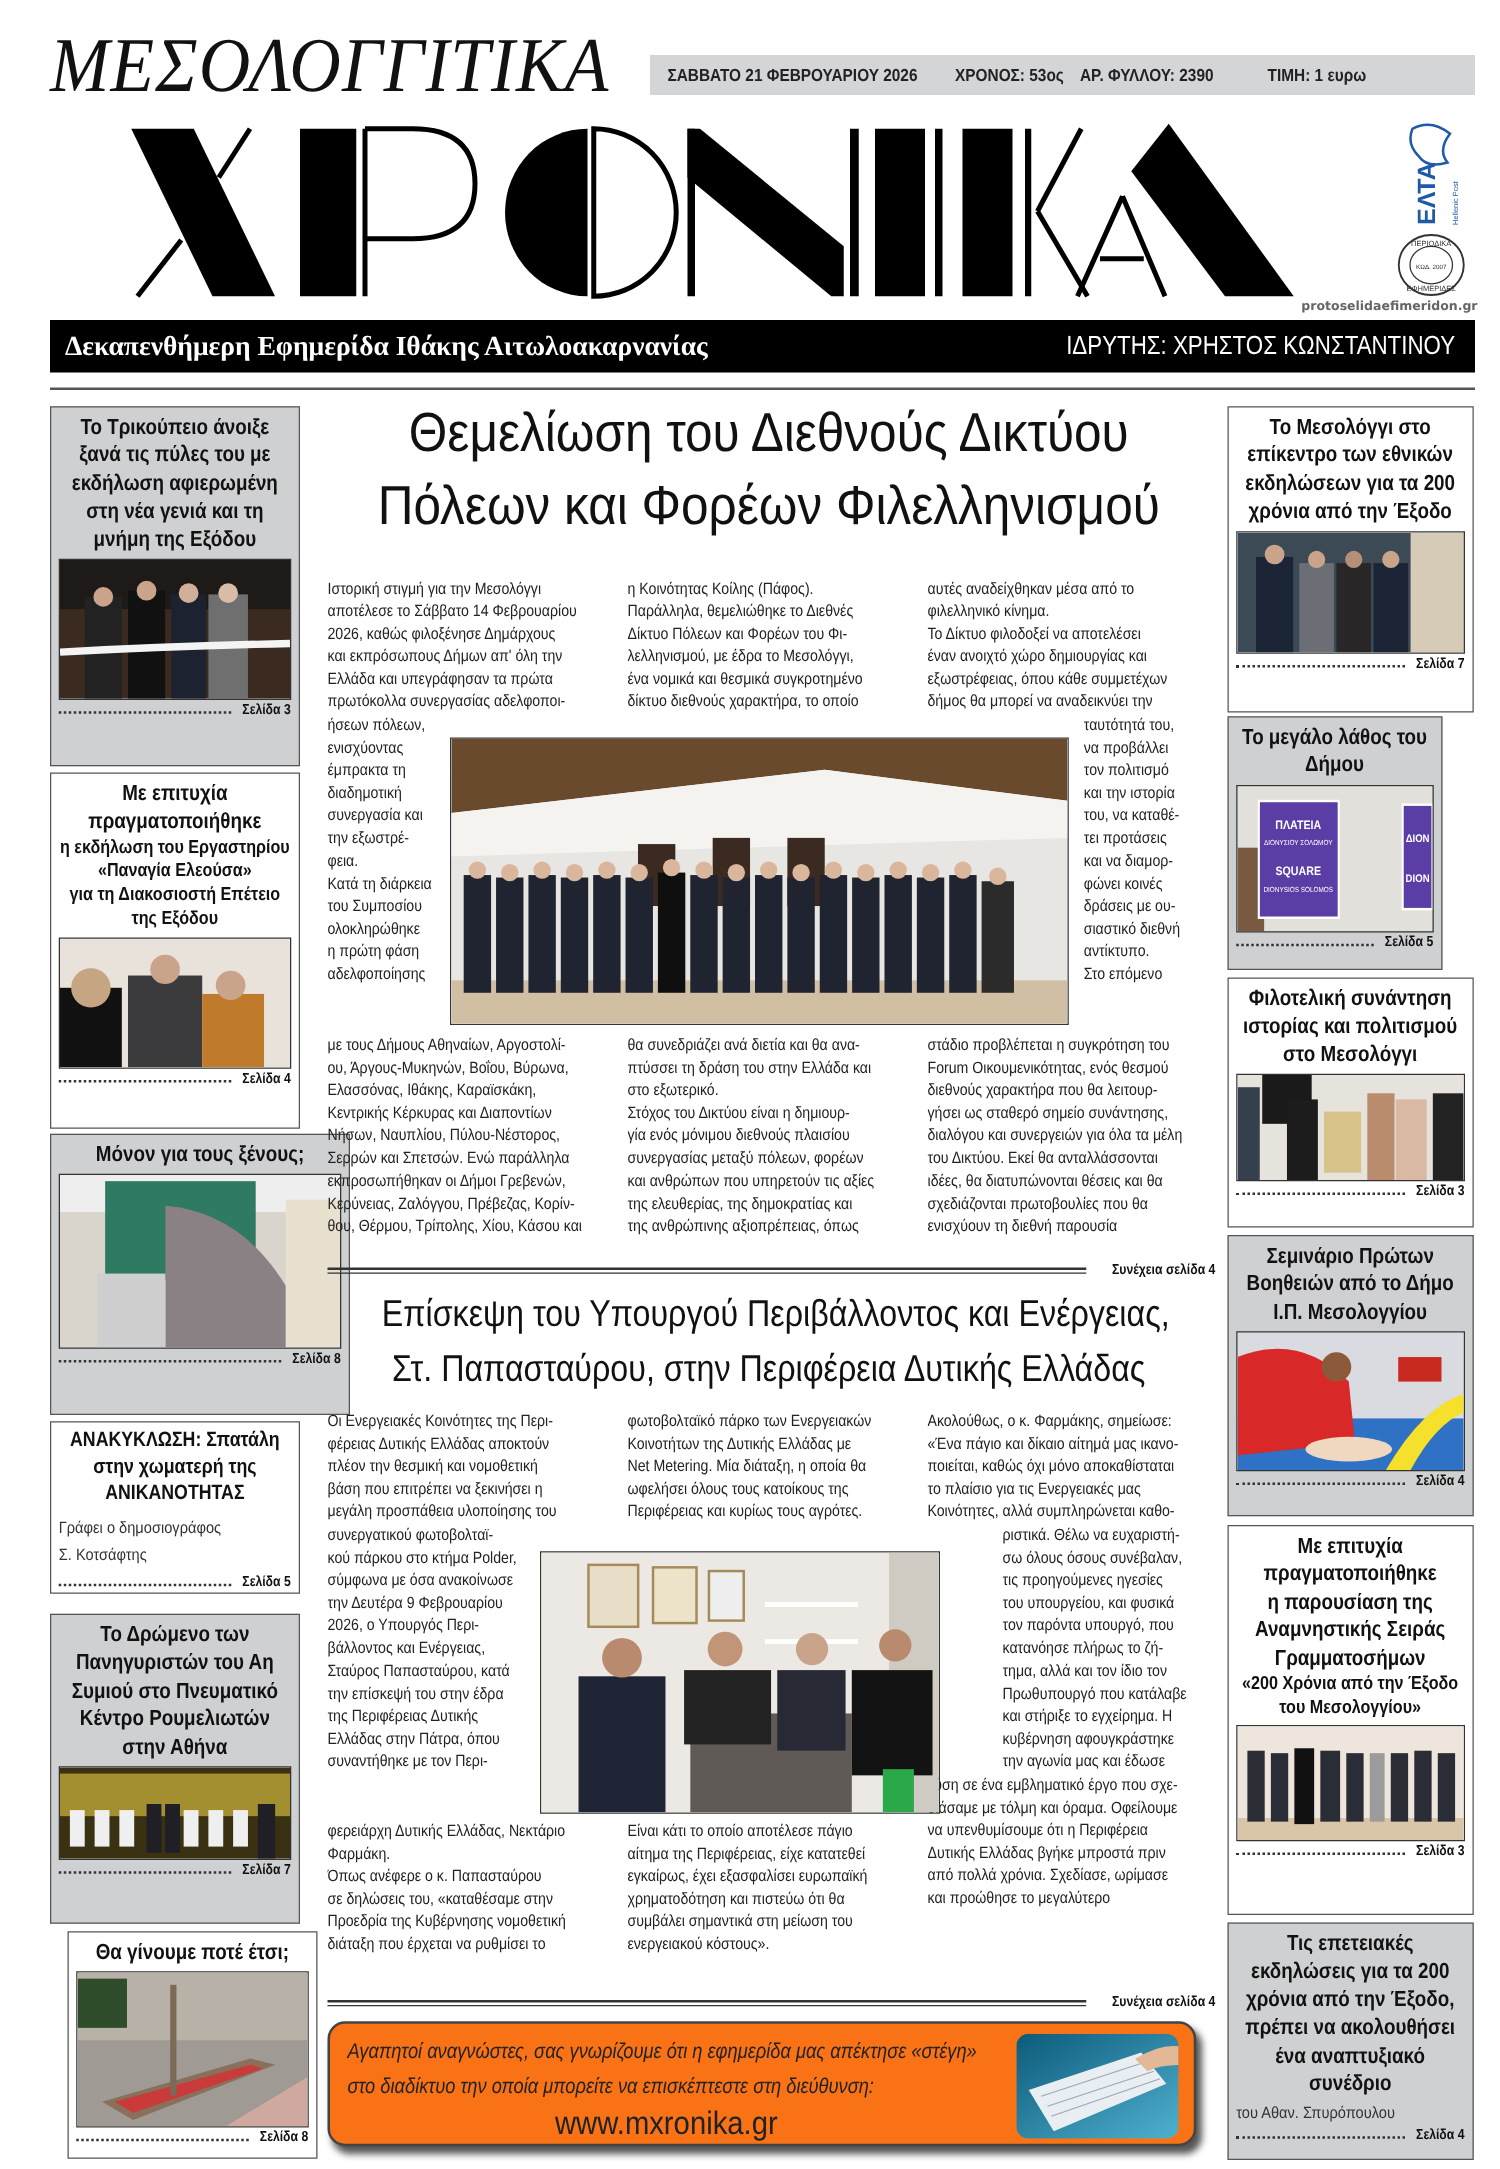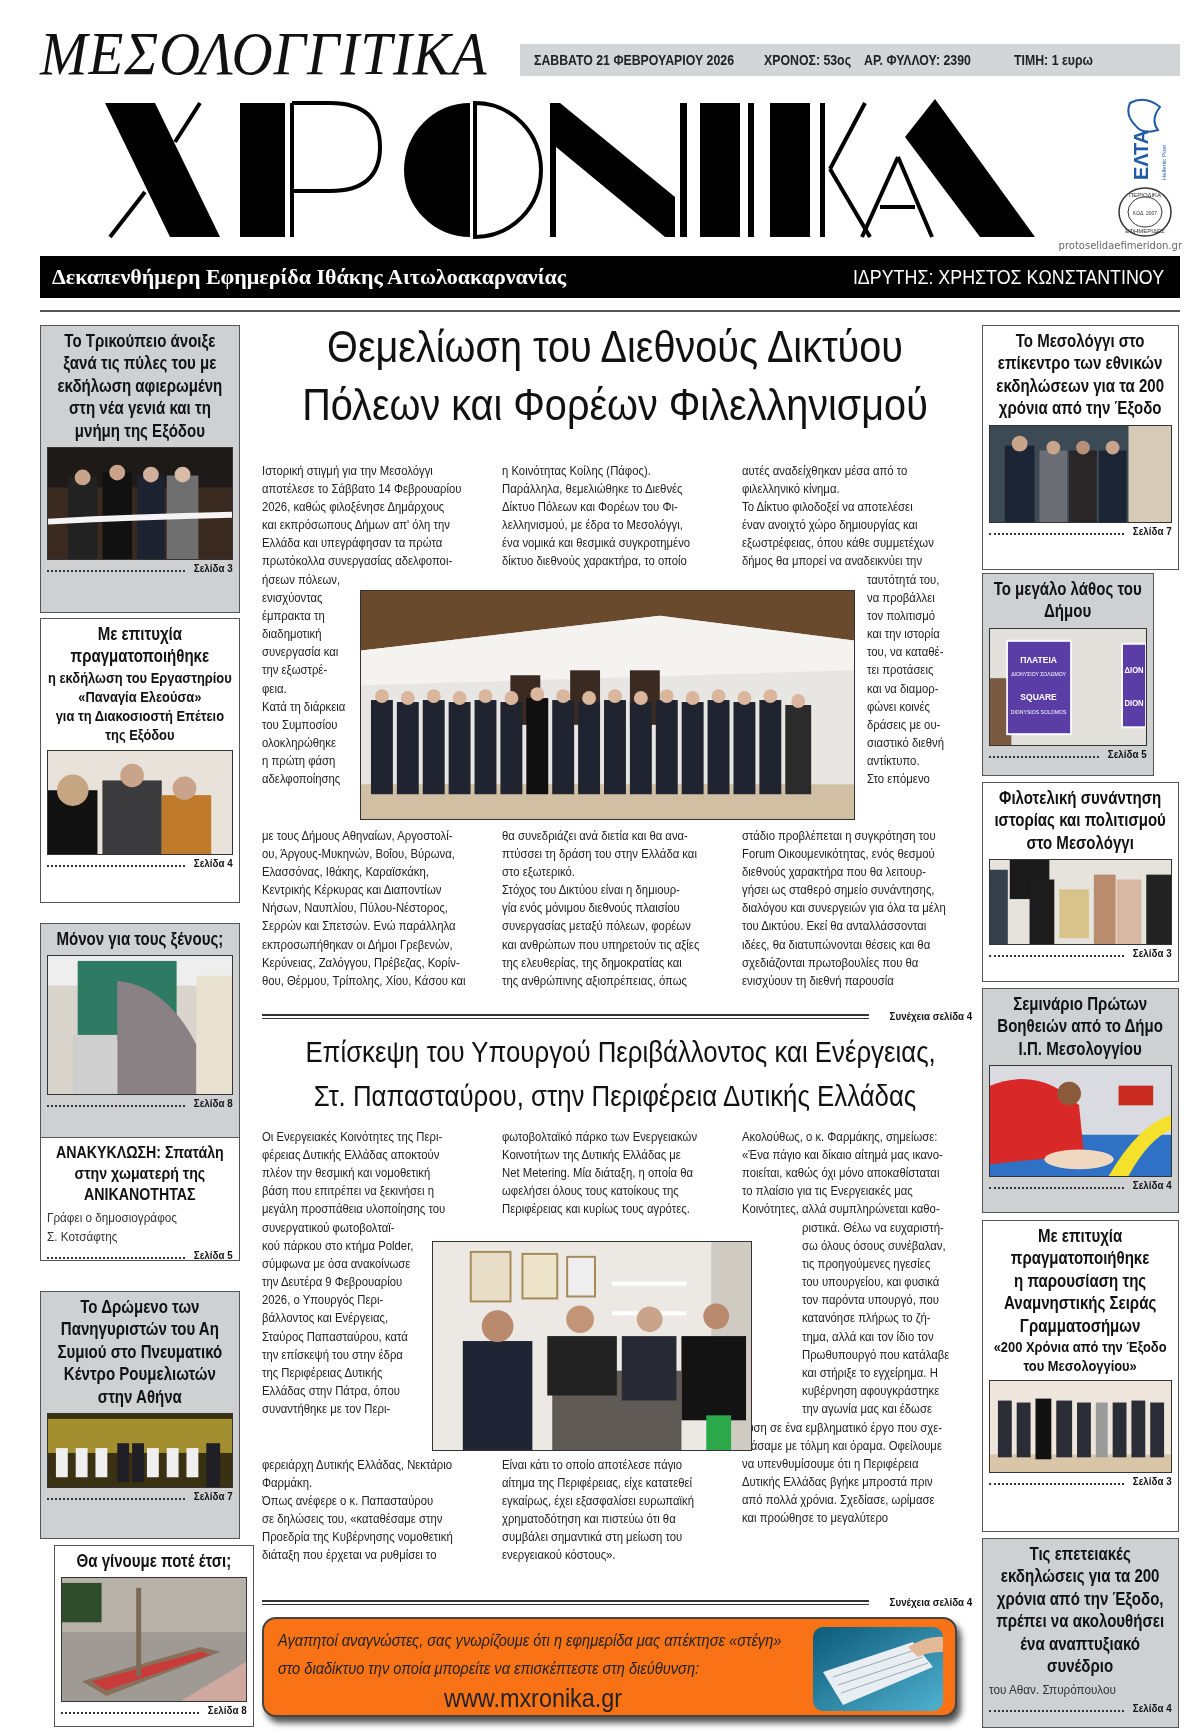--- a/index.html
+++ b/index.html
@@ -20,21 +20,21 @@
   }
   .info-bar span { white-space: nowrap; transform: scaleX(0.88); transform-origin: left center; display: inline-block; }
   .info-bar .date { width: 230px; }
   .info-bar .year { width: 100px; }
   .info-bar .issue { width: 150px; }
   .info-bar .price { width: 100px; }
   .logo-main { position: absolute; left: 90px; top: 97px; width: 960px; height: 145px; }
   .elta { position: absolute; left: 1120px; top: 95px; width: 55px; height: 95px; }
   .stamp { position: absolute; left: 1115px; top: 185px; width: 60px; height: 55px; }
   .source-mark {
-    position: absolute; right: 18px; top: 240px; font-size: 10px; font-weight: normal; color: #666;
+    position: absolute; right: 18px; top: 240px; font-size: 10px; font-weight: bold; color: #666;
     font-family: "DejaVu Sans", sans-serif;
   }
   .tag-bar {
     position: absolute; left: 40px; top: 256px; width: 1140px; height: 42px; background: #000;
     display: flex; align-items: center; justify-content: space-between; padding: 0 16px 0 12px;
   }
   .tag-bar .tagline {
     font-family: "Liberation Serif", "DejaVu Serif", serif; font-weight: bold; font-size: 22px; color: #fff; white-space: nowrap;
   }
   .tag-bar .founder {
@@ -203,39 +203,39 @@
       <rect x="115" y="45" width="50" height="60" fill="#c07a2c"></rect>
       <circle cx="138" cy="38" r="12" fill="#c9a48a"></circle>
     </svg>
   </div>
   <div class="page-ref">
       <span class="dots"></span>
       <span class="lbl">Σελίδα 4</span>
     </div>
 </div>
 
-<div class="side-box gray" style="left:40px;top:907px;width:200px;height:225px;margin-top:16px;">
+<div class="side-box gray" style="left:40px;top:907px;width:240px;height:225px;">
   <div class="h">Μόνον για τους ξένους;</div>
   <div class="photo" style="height:140px;">
     <svg width="100%" height="100%" viewBox="0 0 186 140" preserveAspectRatio="none">
       <rect width="186" height="140" fill="#d9d5cc"></rect>
       <rect x="0" y="0" width="186" height="30" fill="#eee"></rect>
       <rect x="30" y="5" width="100" height="80" fill="#2f7a62"></rect>
       <path d="M70,25 Q120,30 150,90 L150,140 L70,140 Z" fill="#8a8184"></path>
       <rect x="25" y="80" width="45" height="60" fill="#cfcfcf"></rect>
       <rect x="150" y="20" width="36" height="120" fill="#e9e1d0"></rect>
     </svg>
   </div>
   <div class="page-ref">
       <span class="dots"></span>
       <span class="lbl">Σελίδα 8</span>
     </div>
 </div>
 
-<div class="side-box white" style="left:40px;top:1137px;width:200px;height:124px;">
+<div class="side-box white" style="left:40px;top:1137px;width:200px;height:138px;justify-content:space-between;">
   <div class="h" style="font-size:16.5px;">ΑΝΑΚΥΚΛΩΣΗ: Σπατάλη στην χωματερή της ΑΝΙΚΑΝΟΤΗΤΑΣ</div>
   <div class="byline">Γράφει ο δημοσιογράφος</div>
   <div class="byline" style="margin-top:0">Σ. Κοτσάφτης</div>
   <div class="page-ref">
       <span class="dots"></span>
       <span class="lbl">Σελίδα 5</span>
     </div>
 </div>
 
 <div class="side-box gray" style="left:40px;top:1291px;width:200px;height:248px;">

